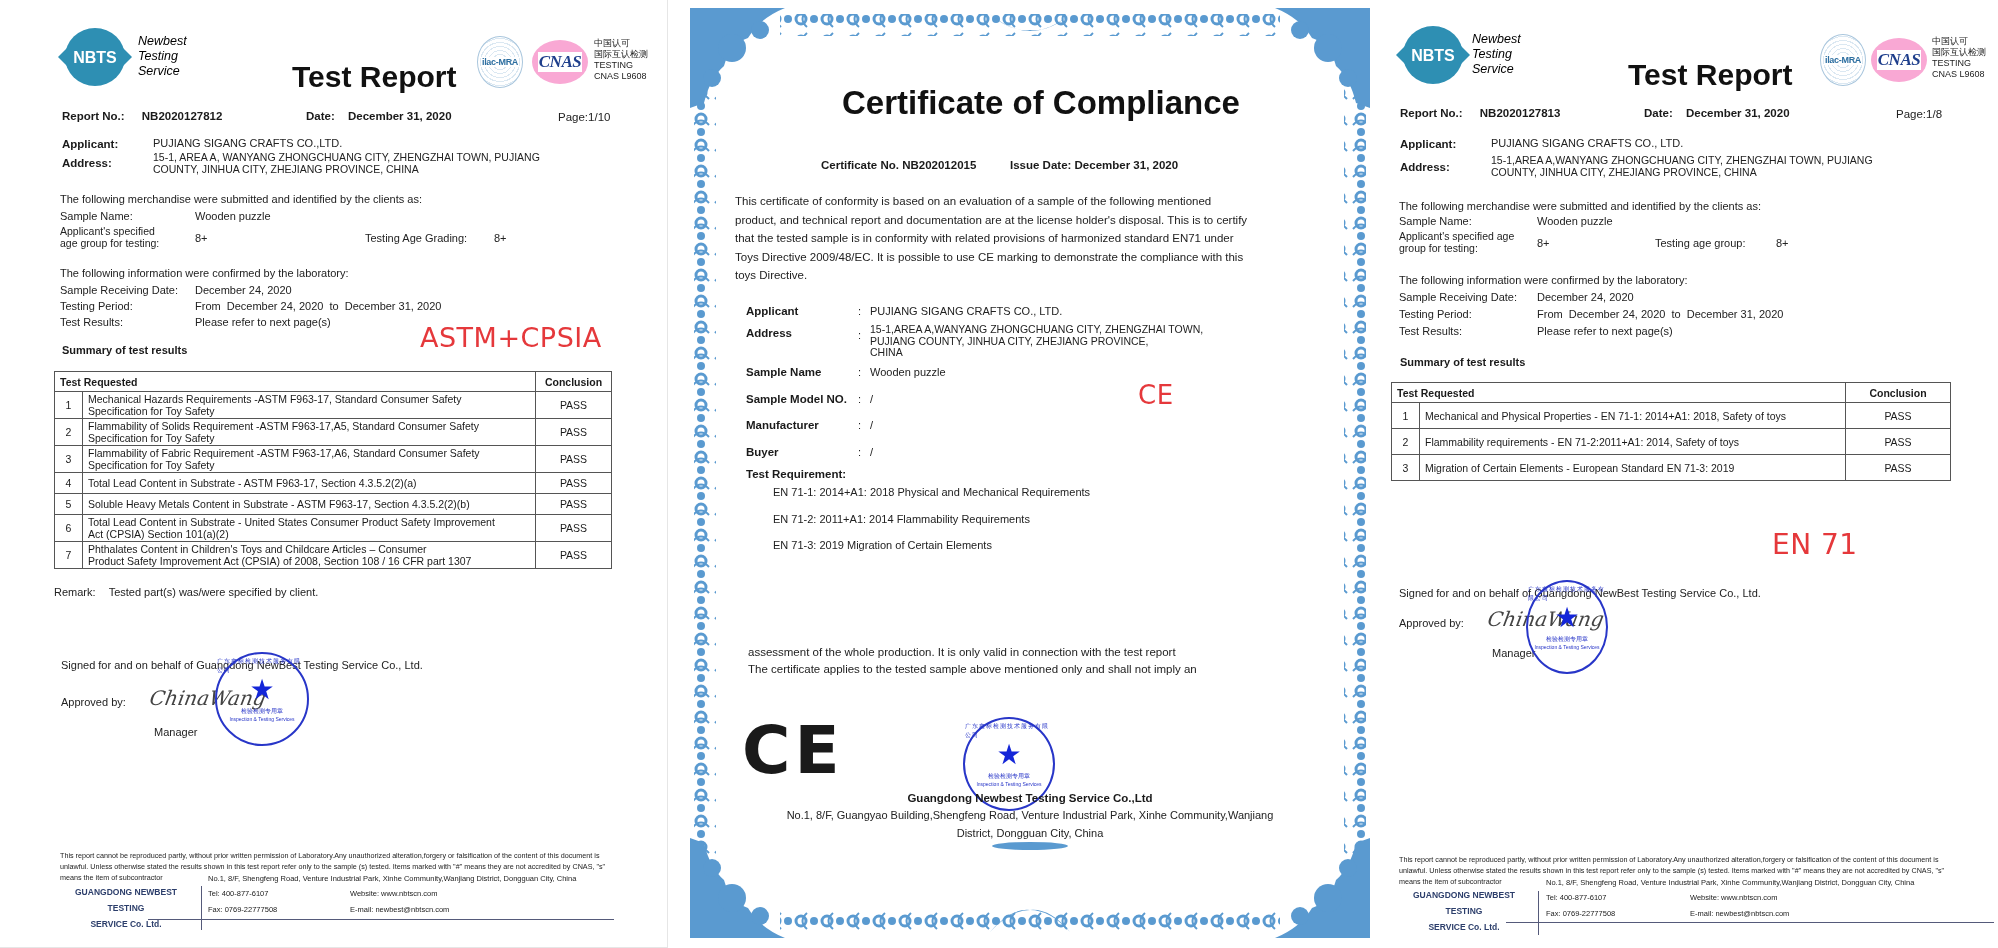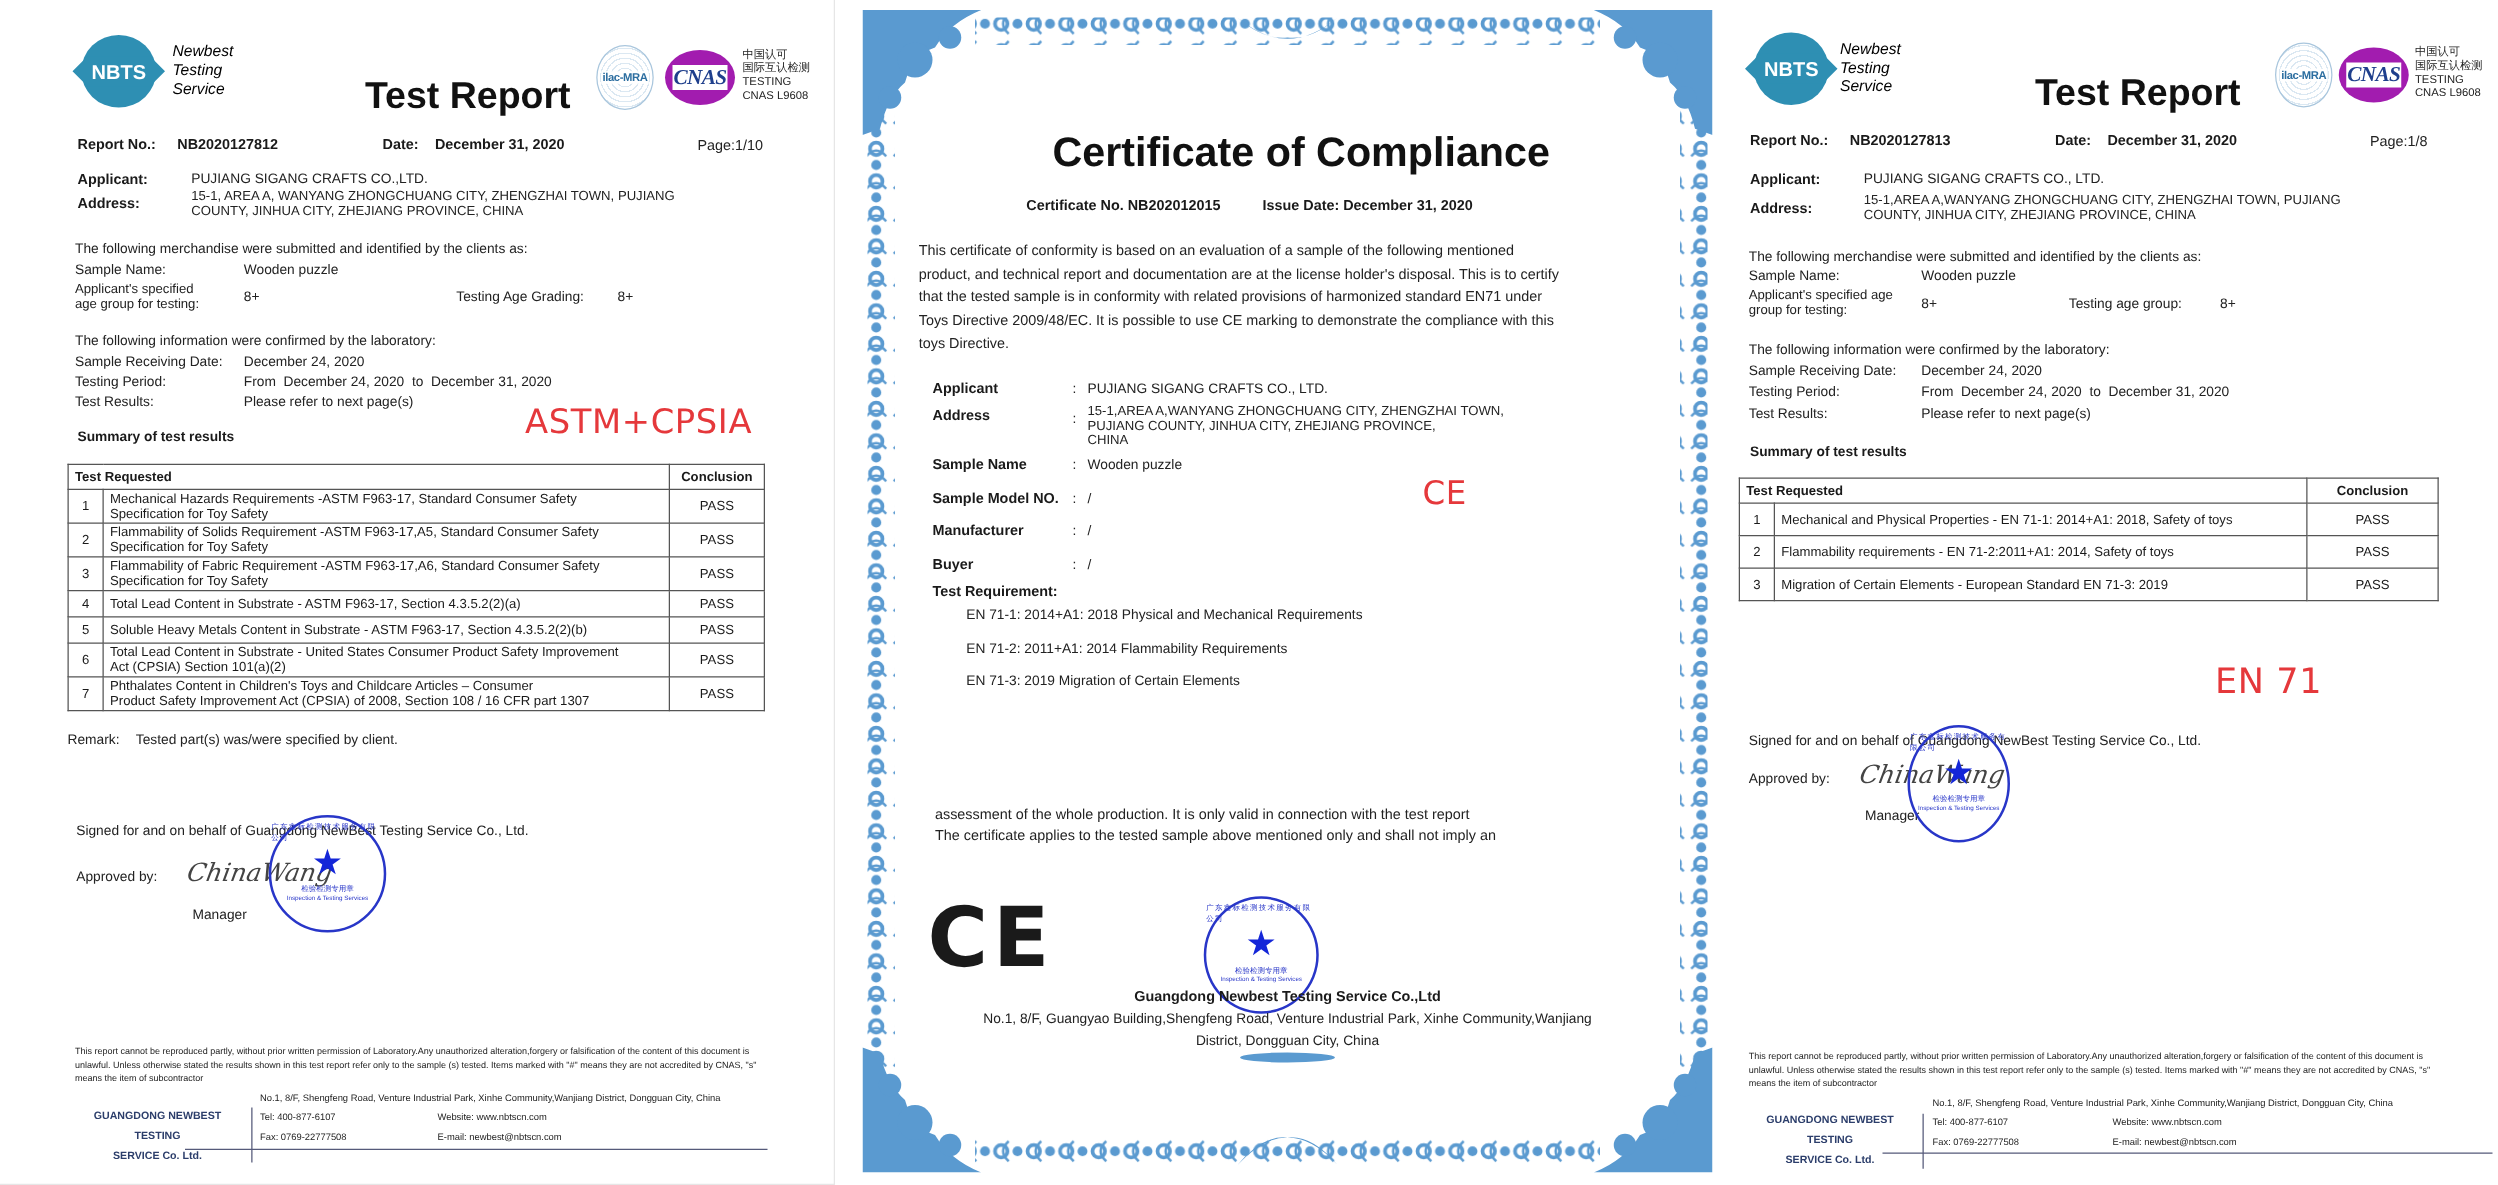--- a/index.html
+++ b/index.html
@@ -12,21 +12,21 @@
   #page-center { left: 690px; width: 680px; }
 
   .abs { position: absolute; white-space: nowrap; }
 
   
   .nbts-logo { position: absolute; width: 78px; height: 62px; }
   .nbts-text { position: absolute; font-style: italic; color: #000000; font-size: 12.5px; line-height: 15px; }
   .report-title { position: absolute; font-weight: bold; font-size: 30px; color: #111; }
   .ilac-logo { position: absolute; width: 46px; height: 52px; border-radius: 50%; border: 1px solid #a9c6dd; background: repeating-radial-gradient(circle at 50% 50%, #fff 0 3px, #dbe8f2 3px 4px); display:flex; align-items:center; justify-content:center; }
   .ilac-logo span { font-size: 9px; font-weight: bold; color: #2c6ea0; background: #fff; padding: 0 1px; letter-spacing: -0.3px; }
-  .cnas-logo { position: absolute; width: 56px; height: 44px; border-radius: 50%; background: #a21caf; display:flex; align-items:center; justify-content:center; }
+  .cnas-logo { position: absolute; width: 56px; height: 44px; border-radius: 50%; background: #f9a8d4; display:flex; align-items:center; justify-content:center; }
   .cnas-logo span { font-family: "Liberation Serif", serif; font-style: italic; font-weight: bold; font-size: 17px; color: #1f3f8c; background: #fff; padding: 0 1px; letter-spacing: -0.5px; }
   .cnas-text { position: absolute; font-size: 9px; line-height: 11px; color: #222; }
 
   .meta-row { position: absolute; font-size: 11.5px; font-weight: bold; }
   .lbl-b { font-weight: bold; font-size: 11.5px; }
   .txt { font-size: 11px; color: #222; }
   .sm { font-size: 10.5px; line-height: 12px; }
 
   .red-tag { position: absolute; color: #e5383b; font-size: 27px; font-family: "DejaVu Sans", sans-serif; letter-spacing: 0.5px; }
 
@@ -41,21 +41,21 @@
 
   
   .stamp { position: absolute; border-radius: 50%; border: 2px solid #2836c8; color: #2836c8; display:flex; flex-direction:column; align-items:center; justify-content:center; background: transparent; }
   .stamp .star { font-size: 28px; line-height: 28px; color: #1426d8; }
   .stamp .stamp-cn { font-size: 6px; margin-top: 3px; }
   .stamp .stamp-en { font-size: 5px; }
   .stamp .ring-text { position: absolute; top: 3px; font-size: 6px; letter-spacing: 1px; }
   .signature { position: absolute; font-family: "DejaVu Serif", serif; font-style: italic; font-size: 20px; color: #444; transform: skewX(-10deg); }
 
   
-  .disclaimer { position: absolute; font-size: 7.2px; line-height: 11px; color: #222; white-space: normal; }
+  .disclaimer { position: absolute; font-size: 7.2px; line-height: 11px; color: #222; white-space: normal; margin-top: 15px; }
   .footer-company { position: absolute; color: #2c3e6b; font-weight: bold; font-size: 8.5px; text-align: center; line-height: 16px; }
   .footer-info { position: absolute; font-size: 7.5px; color: #222; line-height: 15px; }
   .footer-vline { position: absolute; width: 1px; background: #555a7a; }
   .footer-hline { position: absolute; height: 1px; background: #555a7a; }
 
   
   .cert-border { position: absolute; left: 0; top: 8px; width: 680px; height: 930px; }
   .cert-title { position: absolute; font-weight: bold; font-size: 33px; color: #111; }
   .cert-body { position: absolute; font-size: 11.5px; line-height: 18.5px; color: #222; white-space: normal; }
   .cert-field-lbl { font-weight: bold; font-size: 11.5px; }
@@ -264,21 +264,21 @@
         <circle cx="610" cy="908" r="9"></circle>
         <circle cx="658" cy="860" r="9"></circle>
 
       <path d="M300 6 Q340 40 380 6 Q360 24 340 22 Q320 24 300 6 Z"></path>
 
       <path d="M300 924 Q340 880 380 924 Q360 900 340 902 Q320 900 300 924 Z"></path>
       <ellipse cx="340" cy="838" rx="38" ry="4"></ellipse>
     </g>
   </svg>
 
-  <div class="cert-title" style="left:152px;top:103px;">Certificate of Compliance</div>
+  <div class="cert-title" style="left:152px;top:84px;">Certificate of Compliance</div>
   <div class="abs lbl-b" style="left:131px;top:159px;">Certificate No. NB202012015</div>
   <div class="abs lbl-b" style="left:320px;top:159px;">Issue Date: December 31, 2020</div>
 
   <div class="cert-body" style="left:45px;top:192px;width:515px;">This certificate of conformity is based on an evaluation of a sample of the following mentioned product, and technical report and documentation are at the license holder's disposal. This is to certify that the tested sample is in conformity with related provisions of harmonized standard EN71 under Toys Directive 2009/48/EC. It is possible to use CE marking to demonstrate the compliance with this toys Directive.</div>
 
   <div class="abs cert-field-lbl" style="left:56px;top:305px;">Applicant</div>
   <div class="abs txt" style="left:168px;top:305px;">:</div>
   <div class="abs txt" style="left:180px;top:305px;">PUJIANG SIGANG CRAFTS CO., LTD.</div>
 
   <div class="abs cert-field-lbl" style="left:56px;top:327px;">Address</div>

